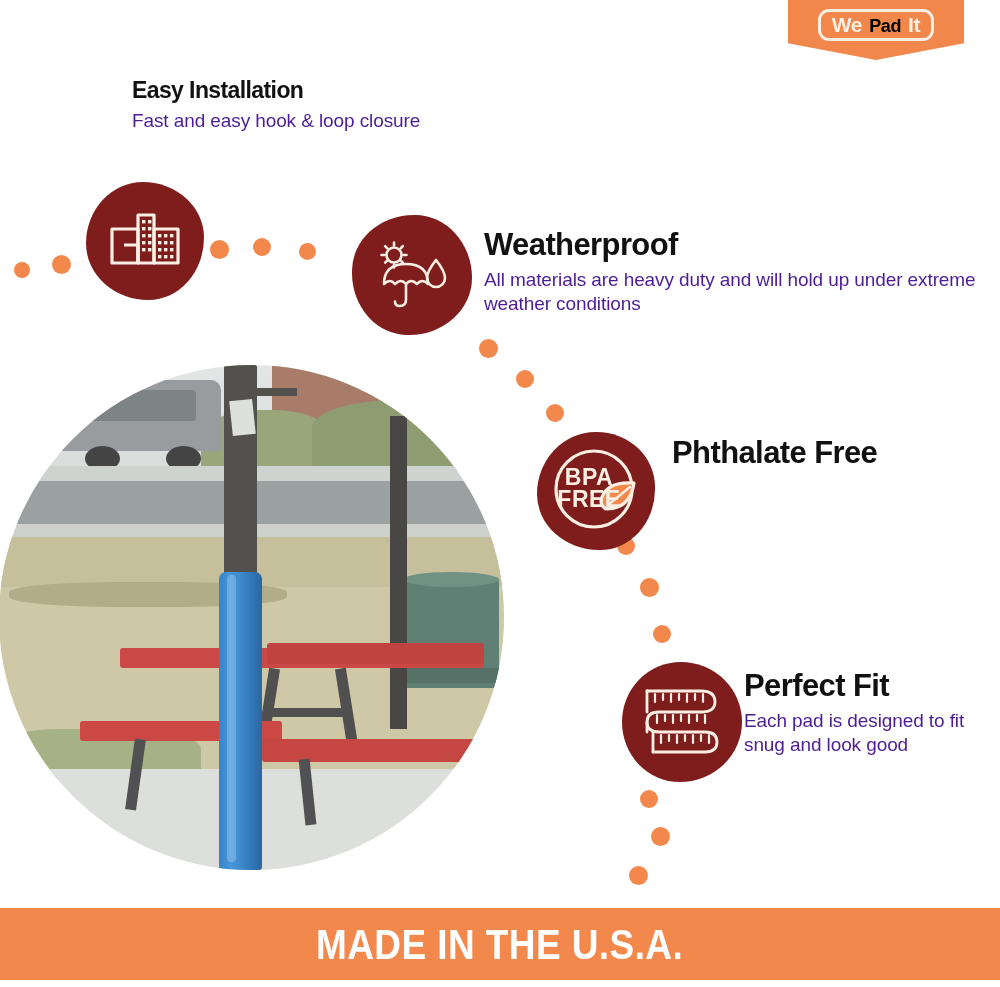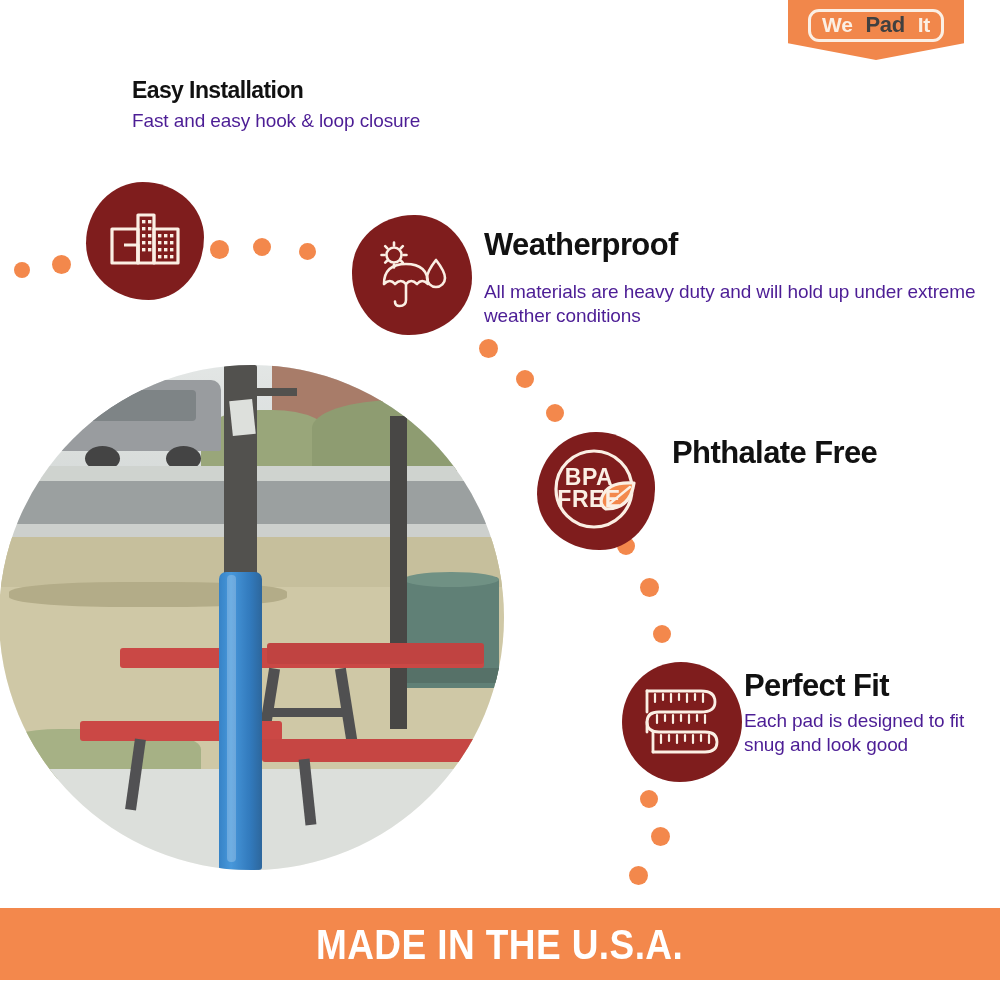--- a/index.html
+++ b/index.html
@@ -18,42 +18,42 @@
     background:#F1874B;
     -webkit-clip-path: polygon(0 0, 100% 0, 100% 72%, 50% 100%, 0 72%);
     clip-path: polygon(0 0, 100% 0, 100% 72%, 50% 100%, 0 72%);
     display:flex; align-items:flex-start; justify-content:center;
   }
   .logo-plate{
     margin-top:9px;
     border:3px solid #FBEFE4;
     border-radius:11px;
     padding:2px 11px 3px 11px;
-    display:flex; align-items:baseline; gap:12px;
+    display:flex; align-items:baseline; gap:6px;
     line-height:1;
   }
   .logo-we, .logo-it { color:#FBEFE4; font-size:21px; font-weight:bold; letter-spacing:-.3px;}
-  .logo-pad { color:#404040; font-size:22px; font-weight:bold; letter-spacing:-.4px; padding:0 1px;}
+  .logo-pad { color:#000000; font-size:18px; font-weight:bold; letter-spacing:-.4px; padding:0 1px;}
 
   
   .feat-title{
     font-weight:bold; color:#111111; letter-spacing:-0.6px;
     line-height:1.05; white-space:nowrap;
   }
   .feat-body{
     color:#4c1d95; line-height:1.30; letter-spacing:-0.1px;
   }
 
   .blk-easy   { position:absolute; left:132px; top:78px;  }
   .blk-easy .feat-title { font-size:23px; }
   .blk-easy .feat-body  { font-size:19px; margin-top:7px; }
 
   .blk-weather{ position:absolute; left:484px; top:229px; }
   .blk-weather .feat-title { font-size:31px; }
-  .blk-weather .feat-body  { font-size:19px; margin-top:18px; }
+  .blk-weather .feat-body  { font-size:19px; margin-top:6px; }
 
   .blk-bpa    { position:absolute; left:672px; top:437px; }
   .blk-bpa .feat-title { font-size:31px; }
   .blk-bpa .feat-body  { font-size:19px; margin-top:6px; }
 
   .blk-fit    { position:absolute; left:744px; top:670px; }
   .blk-fit .feat-title { font-size:31px; }
   .blk-fit .feat-body  { font-size:19px; margin-top:6px; }
 
   

